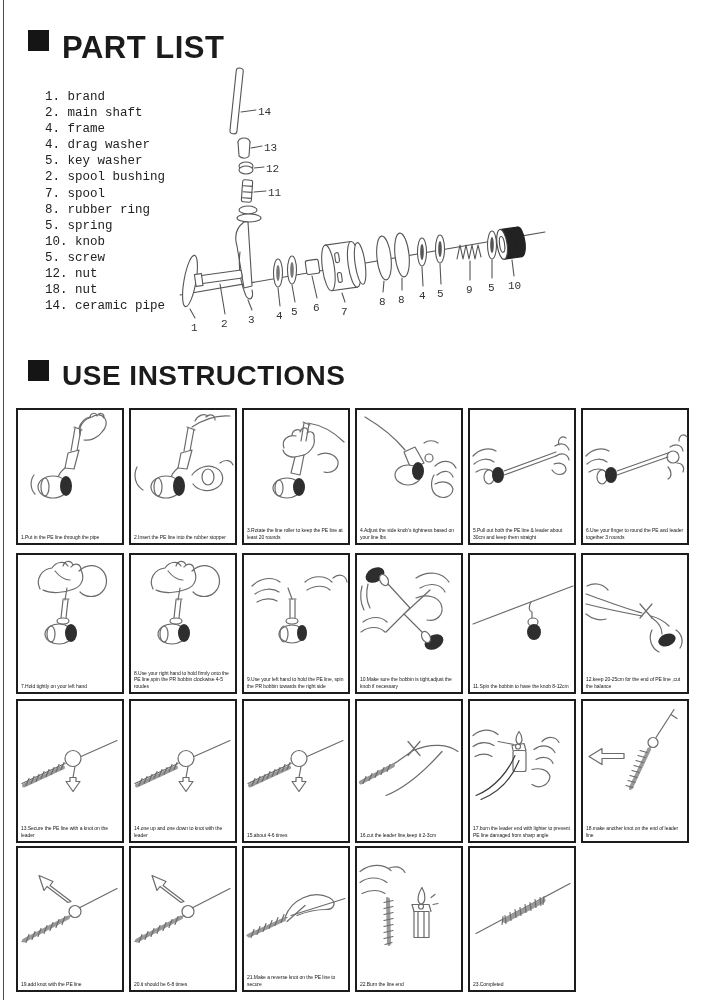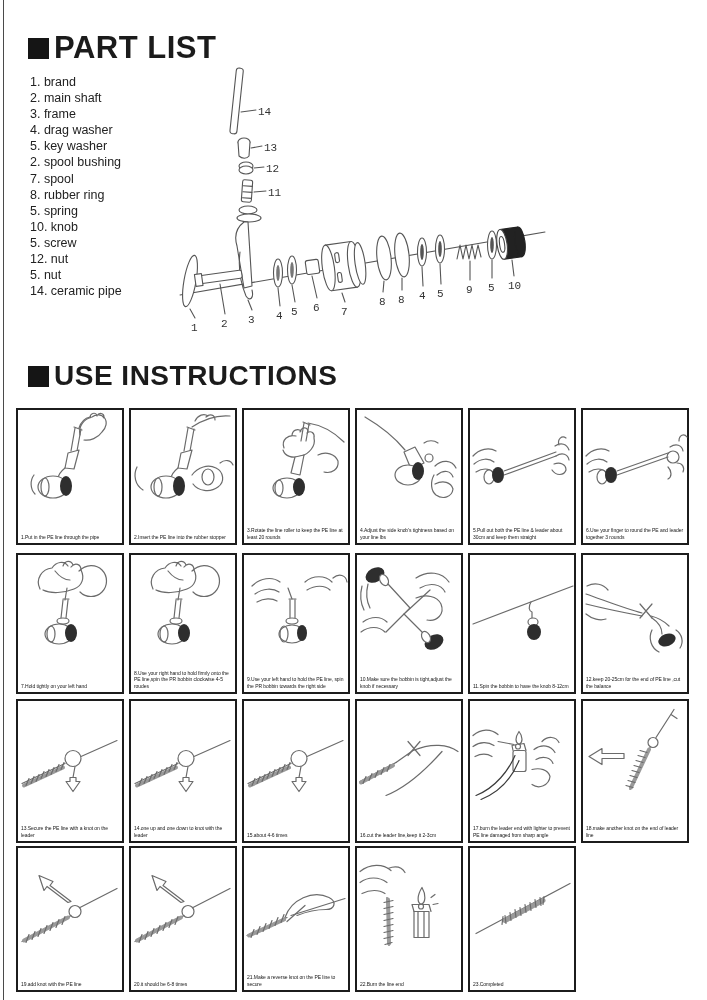--- a/index.html
+++ b/index.html
@@ -1,27 +1,27 @@
 <!DOCTYPE html>
 <html><head>
 <meta charset="utf-8">
 <style>
   html,body{margin:0;padding:0;background:#fff;}
   .page{position:relative;width:707px;height:1000px;background:#fff;overflow:hidden;
         font-family:"Liberation Sans",sans-serif;color:#111;}
   .edge-line{position:absolute;left:3px;top:0;width:1px;height:1000px;background:#4a4a4a;}
-  .sec-header{position:absolute;display:flex;align-items:center;gap:5px;}
+  .sec-header{position:absolute;display:flex;align-items:flex-start;gap:13px;}
   .sec-sq{width:21px;height:21px;background:#151515;flex:0 0 auto;}
   .sec-title{margin:0;font-weight:bold;color:#1b1b1b;letter-spacing:.5px;}
   .part-header{left:28px;top:30px;}
   .part-header .sec-title{font-size:31px;}
   .use-header{left:28px;top:360px;}
   .use-header .sec-title{font-size:28px;}
-  .part-list{position:absolute;left:30px;top:74px;margin:0;padding:0;list-style:none;
-             font-family:Liberation Sans, sans-serif;font-size:12.5px;line-height:16.1px;color:#222;}
+  .part-list{position:absolute;left:30px;top:74px;margin:15px;padding:0;list-style:none;
+             font-family:Liberation Mono, monospace;font-size:12.5px;line-height:16.1px;color:#222;}
   #diagram{position:absolute;left:140px;top:52px;width:560px;height:300px;}
   #diagram text{font-size:11px;fill:#333;stroke:none;font-family:"Liberation Mono",monospace;}
   #grid{position:absolute;left:16px;top:408px;width:676px;}
   .g-row{display:flex;gap:5px;}
   .cell{position:relative;width:108px;height:100%;box-sizing:border-box;
         border:2px solid #1c1c1c;background:#fff;}
   .cell .illo{position:absolute;left:1px;top:1px;width:104px;height:calc(100% - 23px);}
   .caption{position:absolute;left:3px;right:2px;bottom:3px;font-size:5px;line-height:6.5px;
            letter-spacing:-.05px;color:#161616;}
 </style>
@@ -32,31 +32,31 @@
   <div class="edge-line"></div>
 
   <div class="sec-header part-header">
     <span class="sec-sq"></span>
     <h1 class="sec-title">PART LIST</h1>
   </div>
 
   <ul class="part-list" id="part-list">
       <li>1. brand</li>
       <li>2. main shaft</li>
-      <li>3. frame</li>
+      <li>4. frame</li>
       <li>4. drag washer</li>
       <li>5. key washer</li>
       <li>2. spool bushing</li>
       <li>7. spool</li>
       <li>8. rubber ring</li>
       <li>5. spring</li>
       <li>10. knob</li>
       <li>5. screw</li>
       <li>12. nut</li>
-      <li>5. nut</li>
+      <li>18. nut</li>
       <li>14. ceramic pipe</li>
     </ul>
 
   <svg id="diagram" viewBox="0 0 560 300">
     <g fill="none" stroke="#555" stroke-width="1.1" stroke-linecap="round" stroke-linejoin="round">
 
       <line x1="40" y1="243" x2="405" y2="180"></line>
 
       <g transform="rotate(6 97 50)">
           <rect x="93" y="16" width="7" height="66" rx="3" fill="#fff"></rect>

